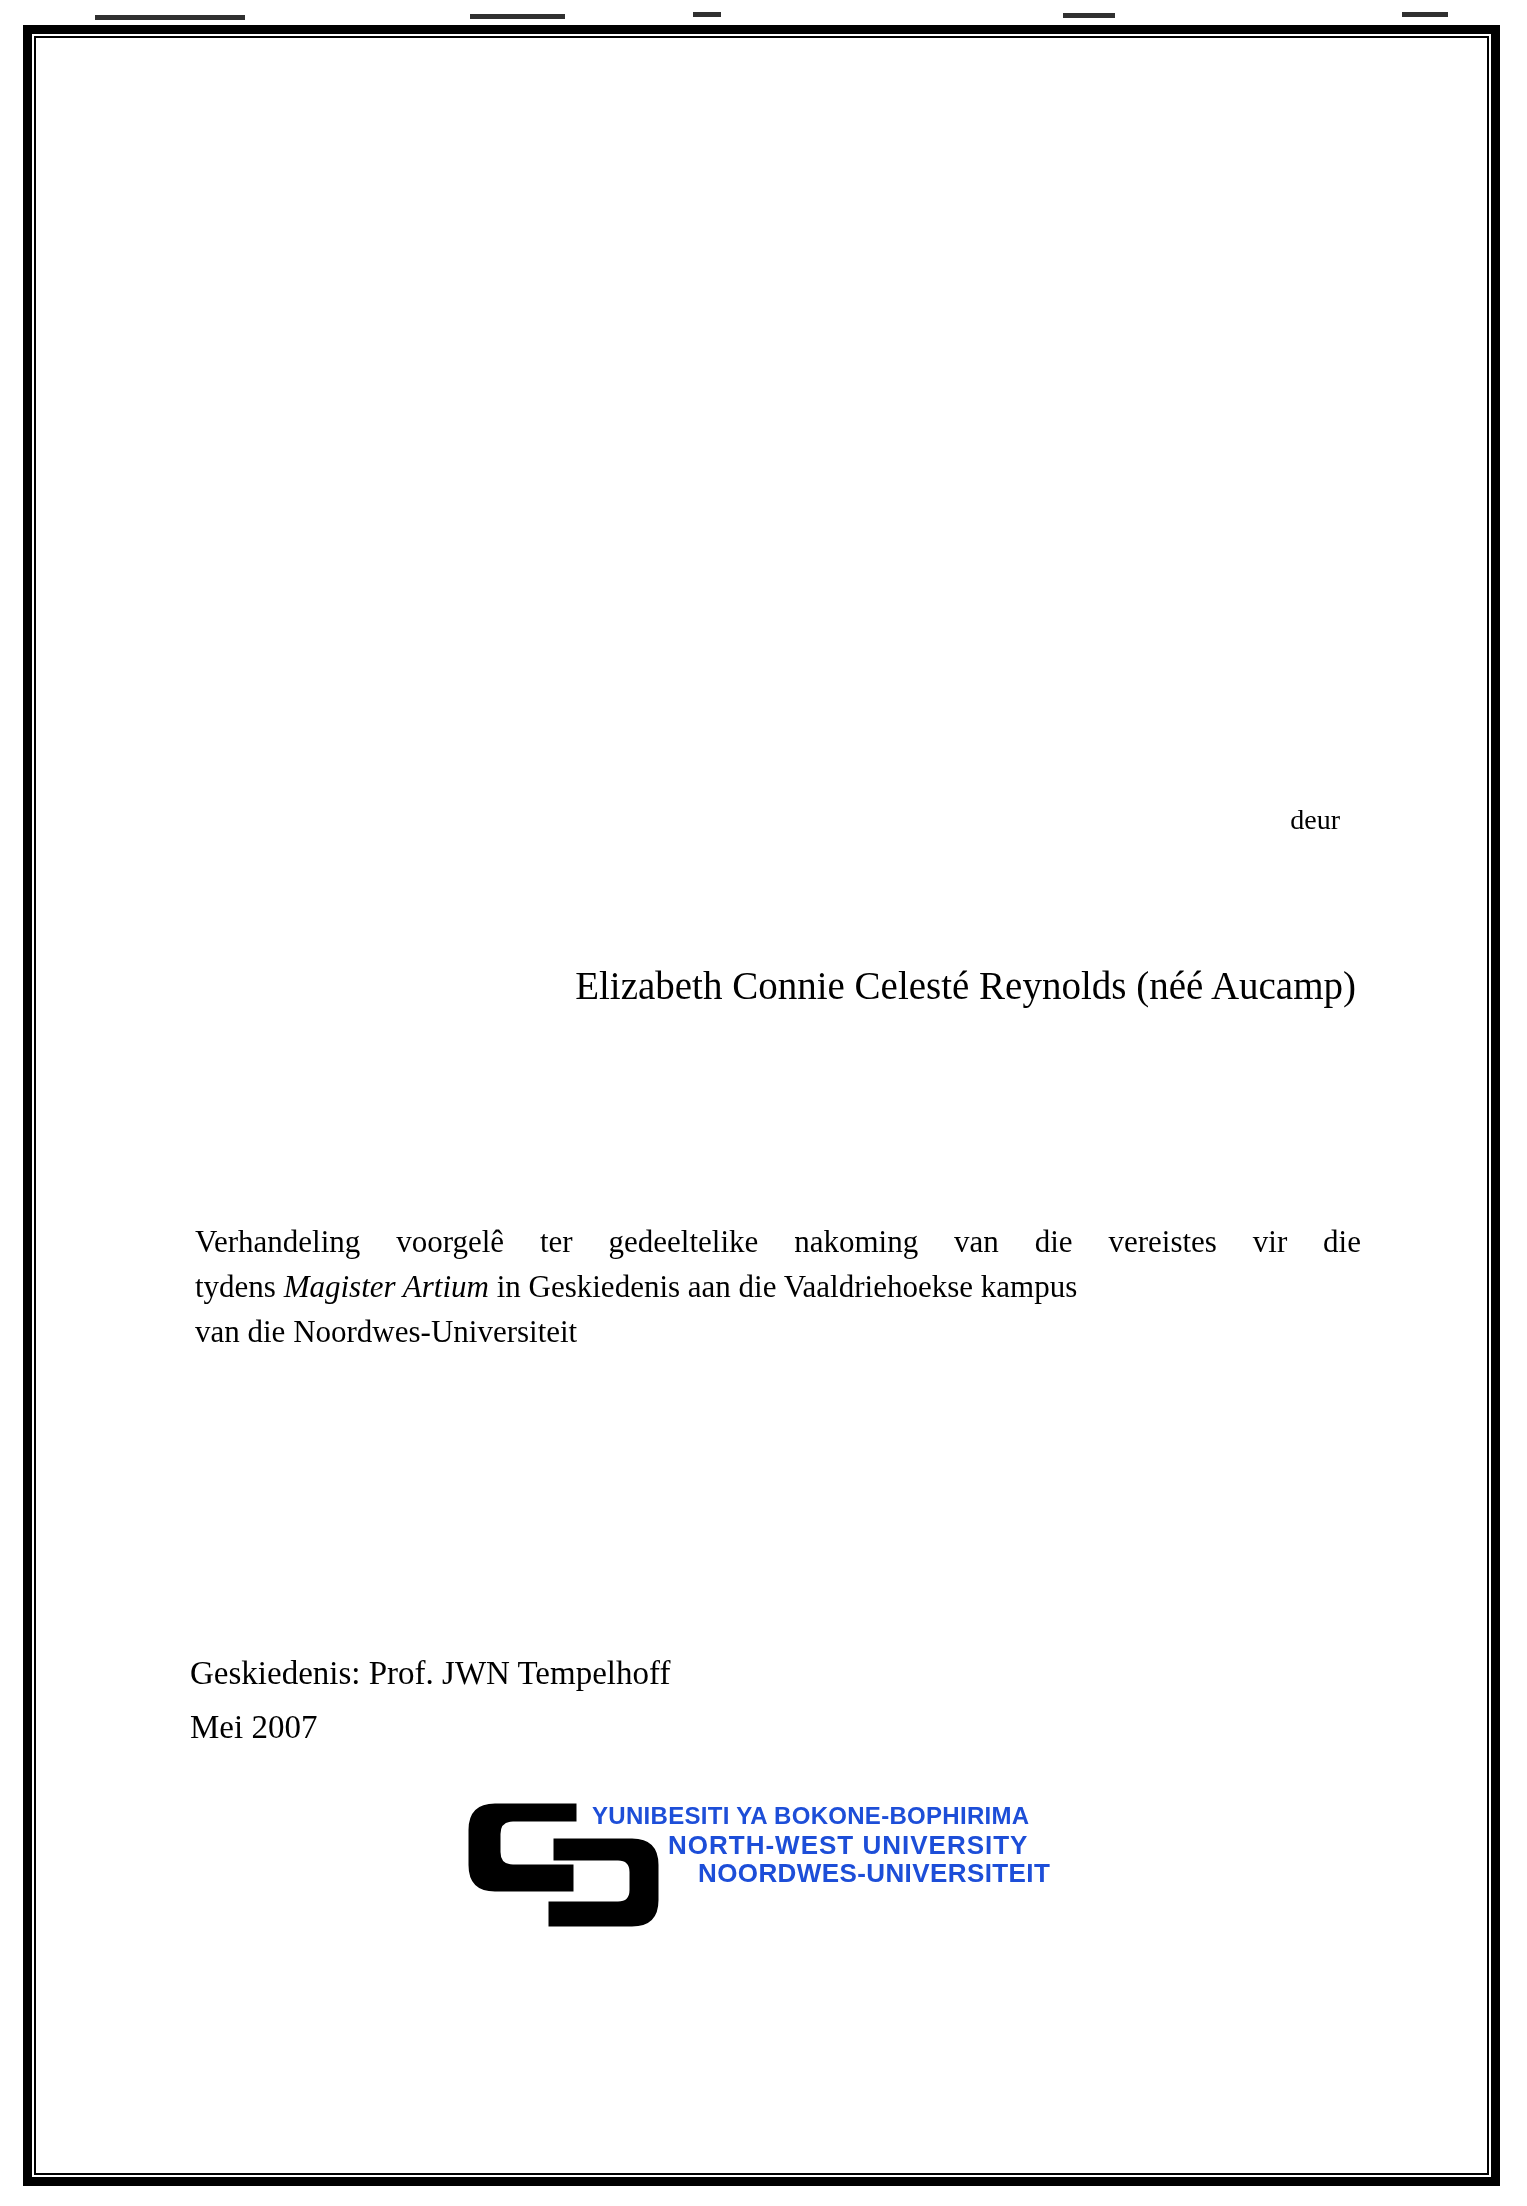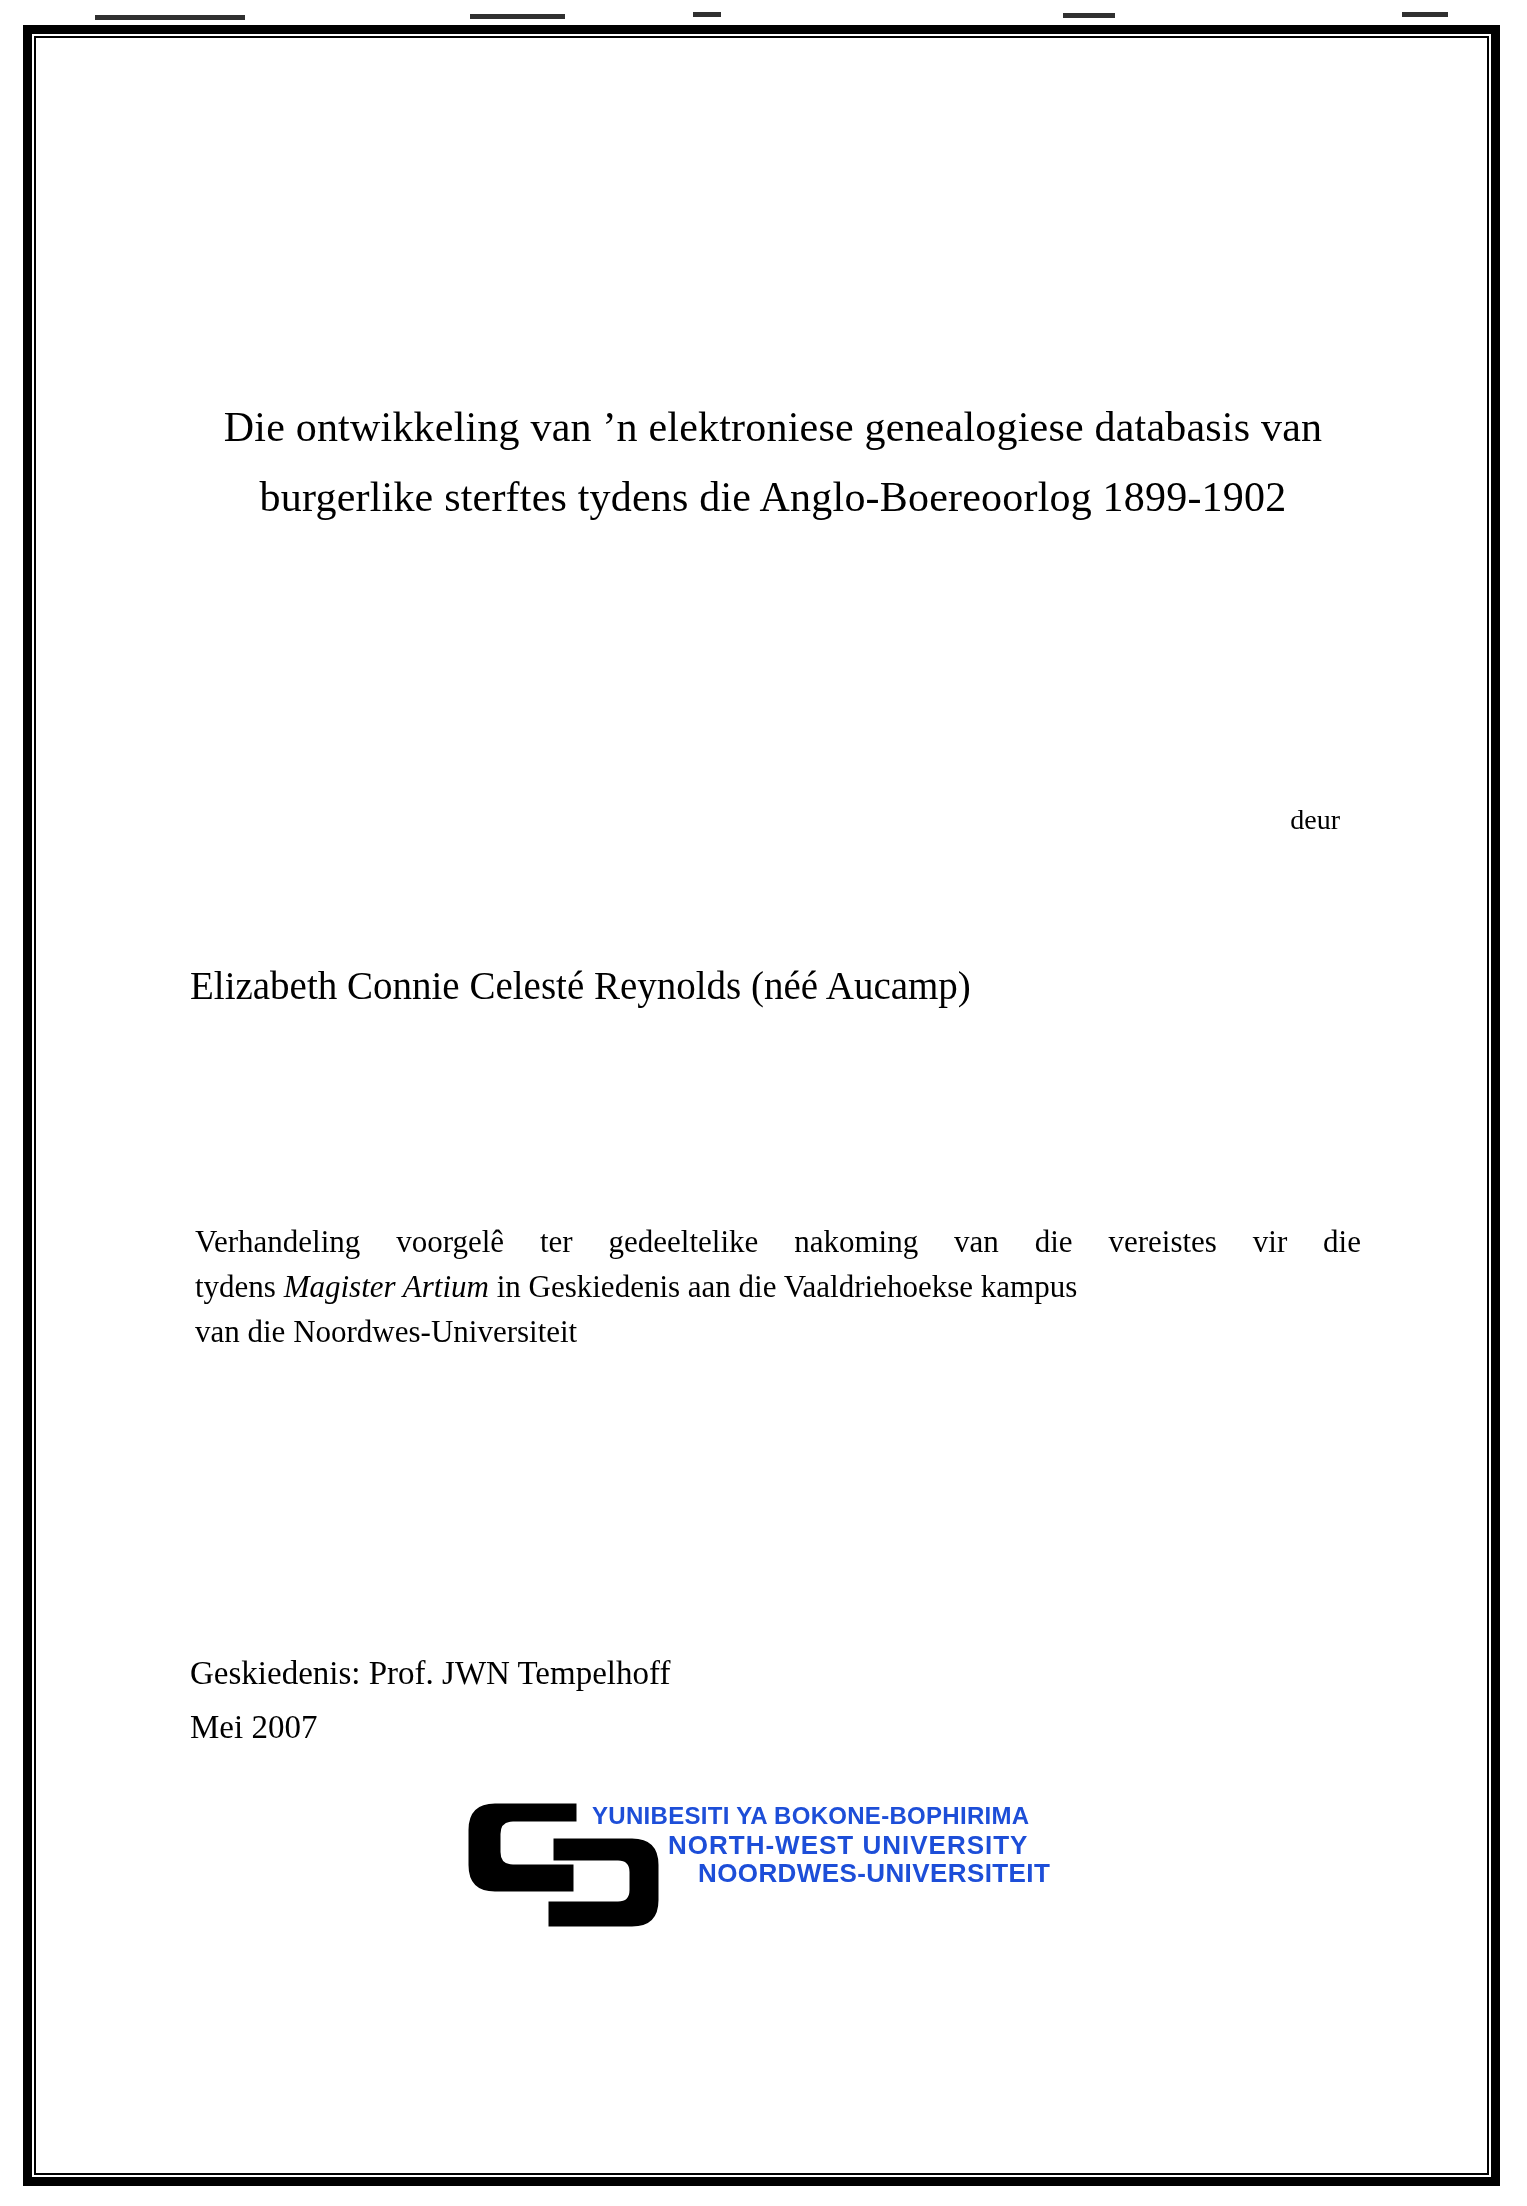--- a/index.html
+++ b/index.html
@@ -73,21 +73,21 @@
     text-align: right;
     font-size: 28px;
     line-height: 40px;
   }
 
   .author {
     position: absolute;
     top: 958px;
     left: 0;
     right: 0;
-    text-align: left;
+    text-align: right;
     font-size: 39px;
     line-height: 56px;
     white-space: nowrap;
   }
 
   .statement {
     position: absolute;
     top: 1219px;
     left: 5px;
     width: 1166px;
@@ -138,24 +138,20 @@
 </div>
 
 <div class="smudge s1"></div>
 <div class="smudge s2"></div>
 <div class="smudge s3"></div>
 <div class="smudge s4"></div>
 <div class="smudge s5"></div>
 
 <div class="content">
 
-  <div class="title">
-    <div>Die ontwikkeling van ’n elektroniese genealogiese databasis van</div>
-    <div>burgerlike sterftes tydens die Anglo-Boereoorlog 1899-1902</div>
-  </div>
 
   <div class="byline">deur</div>
 
   <div class="author">Elizabeth Connie Celesté Reynolds (néé Aucamp)</div>
 
   <div class="statement">
     <div class="line-justified">Verhandeling voorgelê ter gedeeltelike nakoming van die vereistes vir die</div>
     <div><span>tydens </span><span class="italic">Magister Artium</span><span> in Geskiedenis aan die Vaaldriehoekse kampus</span></div>
     <div>van die Noordwes-Universiteit</div>
   </div>

